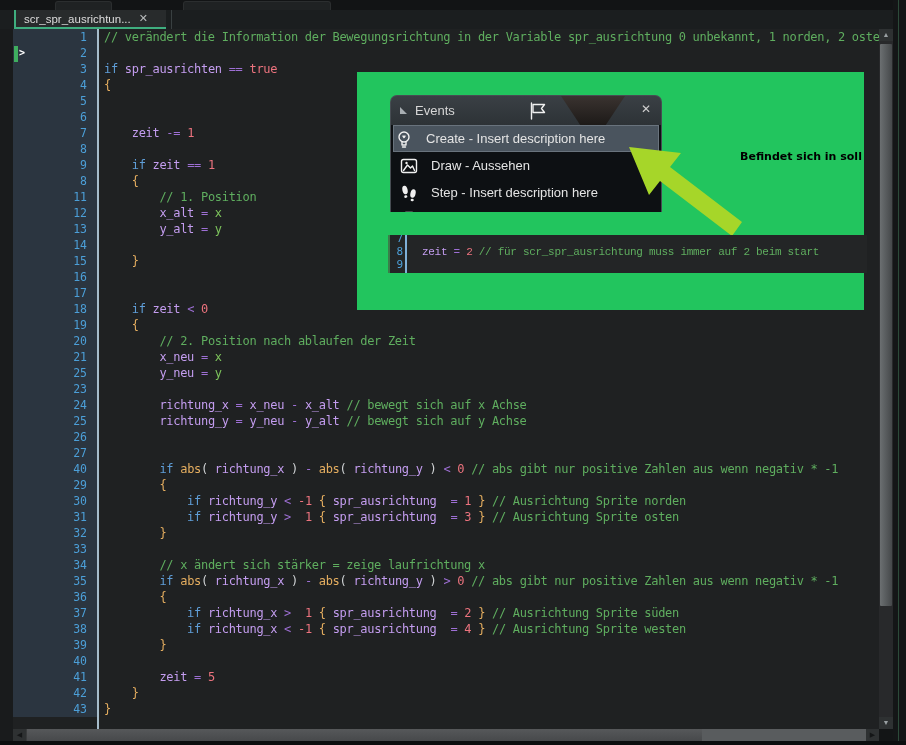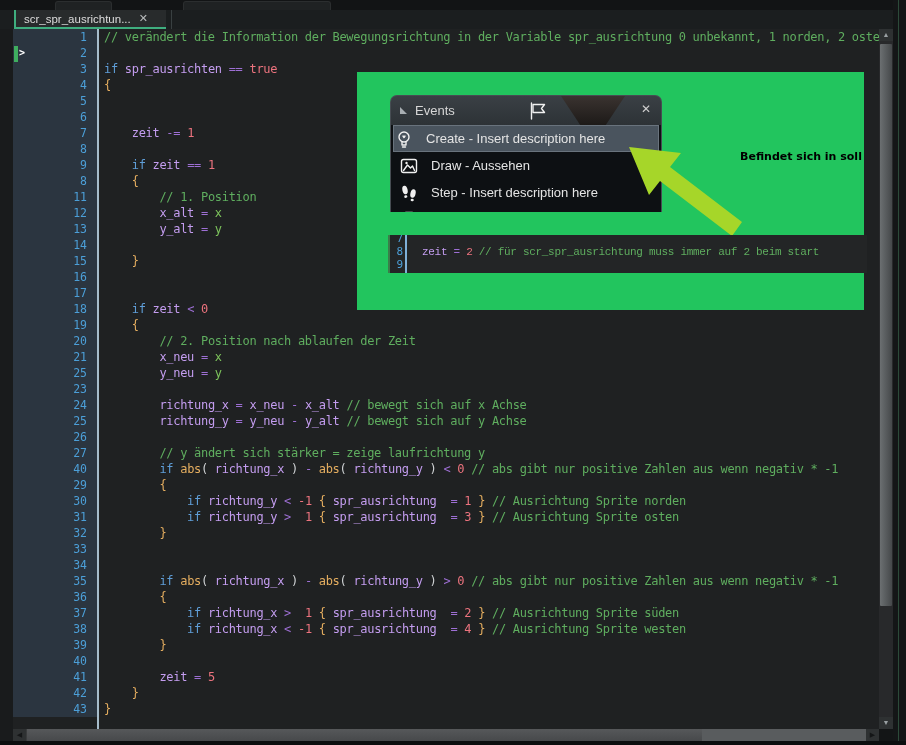--- a/index.html
+++ b/index.html
@@ -207,21 +207,20 @@
         <div class="crow">
           <span class="ln">25</span>
           <span class="ctext"><span class="tok-w">        </span><span class="tok-v">richtung_y</span><span class="tok-w"> </span><span class="tok-o">=</span><span class="tok-w"> </span><span class="tok-v">y_neu</span><span class="tok-w"> </span><span class="tok-o">-</span><span class="tok-w"> </span><span class="tok-v">y_alt</span><span class="tok-w"> </span><span class="tok-c">// bewegt sich auf y Achse</span></span>
         </div>
         <div class="crow">
           <span class="ln">26</span>
           <span class="ctext"></span>
         </div>
         <div class="crow">
           <span class="ln">27</span>
-          <span class="ctext"><span class="tok-w">        </span><span class="tok-c">// y ändert sich stärker = zeige laufrichtung y</span></span>
         </div>
         <div class="crow">
           <span class="ln">40</span>
           <span class="ctext"><span class="tok-w">        </span><span class="tok-k">if</span><span class="tok-w"> </span><span class="tok-f">abs</span><span class="tok-w">( </span><span class="tok-v">richtung_x</span><span class="tok-w"> ) </span><span class="tok-o">-</span><span class="tok-w"> </span><span class="tok-f">abs</span><span class="tok-w">( </span><span class="tok-v">richtung_y</span><span class="tok-w"> ) </span><span class="tok-o">&lt;</span><span class="tok-w"> </span><span class="tok-n">0</span><span class="tok-w"> </span><span class="tok-c">// abs gibt nur positive Zahlen aus wenn negativ * -1</span></span>
         </div>
         <div class="crow">
           <span class="ln">29</span>
           <span class="ctext"><span class="tok-w">        </span><span class="tok-y">{</span></span>
         </div>
         <div class="crow">
@@ -235,20 +234,21 @@
         <div class="crow">
           <span class="ln">32</span>
           <span class="ctext"><span class="tok-w">        </span><span class="tok-y">}</span></span>
         </div>
         <div class="crow">
           <span class="ln">33</span>
           <span class="ctext"></span>
         </div>
         <div class="crow">
           <span class="ln">34</span>
+          <span class="ctext"><span class="tok-w">        </span><span class="tok-c">// x ändert sich stärker = zeige laufrichtung x</span></span>
         </div>
         <div class="crow">
           <span class="ln">35</span>
           <span class="ctext"><span class="tok-w">        </span><span class="tok-k">if</span><span class="tok-w"> </span><span class="tok-f">abs</span><span class="tok-w">( </span><span class="tok-v">richtung_x</span><span class="tok-w"> ) </span><span class="tok-o">-</span><span class="tok-w"> </span><span class="tok-f">abs</span><span class="tok-w">( </span><span class="tok-v">richtung_y</span><span class="tok-w"> ) </span><span class="tok-o">&gt;</span><span class="tok-w"> </span><span class="tok-n">0</span><span class="tok-w"> </span><span class="tok-c">// abs gibt nur positive Zahlen aus wenn negativ * -1</span></span>
         </div>
         <div class="crow">
           <span class="ln">36</span>
           <span class="ctext"><span class="tok-w">        </span><span class="tok-y">{</span></span>
         </div>
         <div class="crow">

